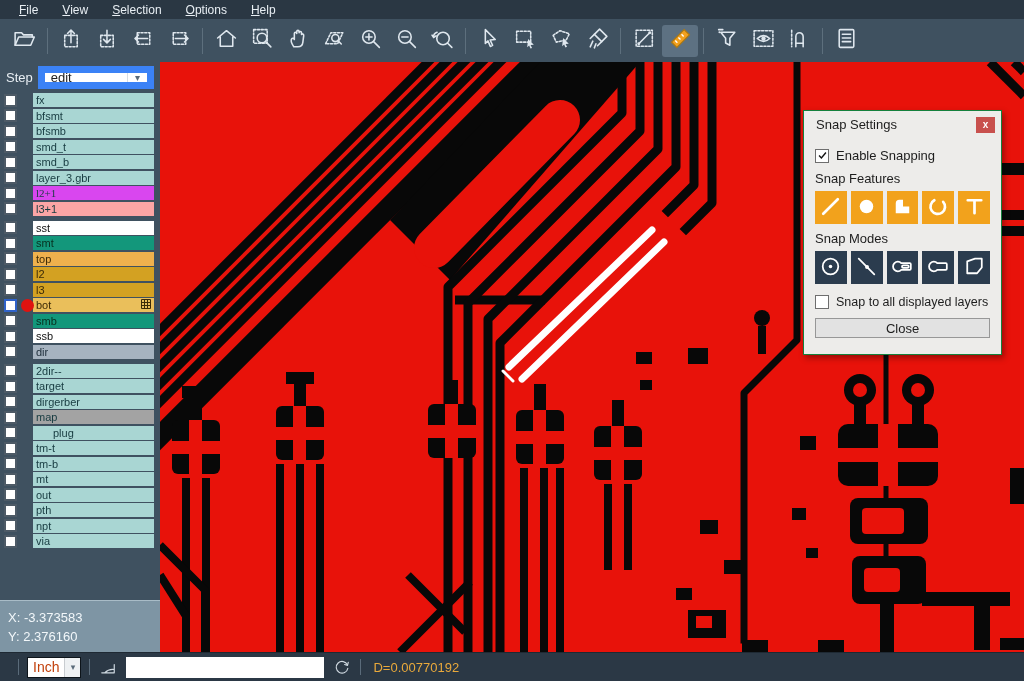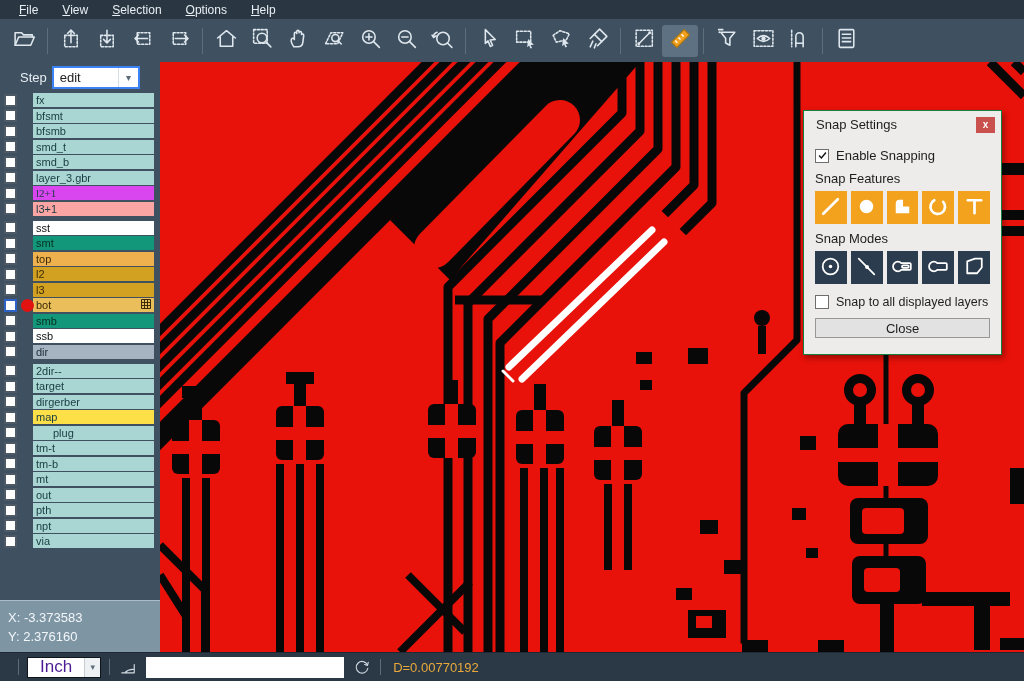--- a/index.html
+++ b/index.html
@@ -18,23 +18,23 @@
   .tb-btn { width:36px; height:32px; display:flex; align-items:center; justify-content:center;
             border-radius:3px; }
   .tb-btn svg { width:25px; height:25px; }
   .tb-btn .st { stroke:#dfe7ee; stroke-width:1.5; fill:none; stroke-linejoin:round; stroke-linecap:round; }
   .tb-btn .fl { fill:#dfe7ee; stroke:none; }
   .tb-btn.active { background:#5d7182; }
   .tb-sep { width:1px; height:26px; background:#5d6f7d; margin:0 5px; }
 
   
   .sidebar { position:absolute; left:0; top:62px; width:160px; height:590px; background:#3f5160; }
-  .step-row { height:31px; display:flex; align-items:center; padding:0 20px; gap:5px; }
+  .step-row { height:31px; display:flex; align-items:center; padding:0 6px; gap:5px; }
   .step-label { color:#e8eef3; font-size:13px; }
-  .step-combo { flex:1; height:23px; background:#ffffff; border:2px solid #3b82f6;
+  .step-combo { flex:1; height:23px; background:#ffffff; border:7px solid #3b82f6;
                 display:flex; align-items:center; padding-left:6px; font-size:13px; color:#222; }
   .step-combo .chev { margin-left:auto; width:20px; height:100%; display:flex; align-items:center;
                       justify-content:center; color:#5a6b7a; font-size:10px; border-left:1px solid #d7dde2; }
   .layer-group { margin-bottom:5px; }
   .layer-row { display:flex; align-items:center; height:14px; margin-bottom:1.5px; position:relative;border-radius:7px; }
   .lr-check { width:13px; height:13px; background:#fff; border:2px solid #4d5a66; margin-left:4px; flex:none; }
   .lr-check.active { border-color:#2f62c9; }
   .lr-dot { position:absolute; left:21px; width:13px; height:13px; border-radius:50%; background:#e01310; }
   .lr-label { margin-left:16px; width:121px; height:14px; font-size:11px; line-height:14px;
               padding:0 3px; display:flex; align-items:center; overflow:hidden; white-space:nowrap; }
@@ -67,21 +67,21 @@
   .snap-btn.mode { background:#2b3c4e; }
   .dlg-close-btn { width:100%; height:20px; margin-top:9px; background:#e2e2e2;
                    border:1px solid #979797; font-size:13px; color:#1d1d1d;
                    display:flex; align-items:center; justify-content:center; }
 
   
   .statusbar { position:absolute; left:0; top:652px; width:1024px; height:29px; background:#2b3845;
                display:flex; align-items:center; padding-left:10px; border-top:1px solid #1e2933; }
   .sb-sep { width:1px; height:16px; background:#5a6b7a; margin:0 8px; }
   .unit-combo { height:21px; background:#fff; display:flex; align-items:center; border:1px solid #0d141a; }
-  .unit-combo .uc-txt { font-size:17px; color:#4c1d95; padding:0 12px; }
+  .unit-combo .uc-txt { font-size:14px; color:#c2410c; padding:0 5px; }
   .unit-combo .uc-chev { width:16px; height:100%; border-left:1px solid #c8ccd0; background:#eef1f3;
                          display:flex; align-items:center; justify-content:center; color:#5a6b7a; font-size:9px; }
   .sb-icon svg { width:20px; height:20px; display:block; }
   .sb-icon .st { stroke:#cfd9e1; stroke-width:1.4; fill:none; stroke-linecap:round; stroke-linejoin:round; }
   .sb-input { width:198px; height:21px; border:none; background:#fff; margin:0 8px; padding:0 5px;
               font-size:12px; color:#222; }
   .d-value { font-size:13px; color:#e9a93b; margin-left:4px; }
 </style>
 </head>
 <body>
@@ -333,21 +333,21 @@
         <div class="layer-row">
           <span class="lr-check"></span>
           <div class="lr-label" style="background: rgb(169, 214, 211); color: rgb(23, 59, 64);">target</div>
         </div>
         <div class="layer-row">
           <span class="lr-check"></span>
           <div class="lr-label" style="background: rgb(169, 214, 211); color: rgb(23, 59, 64);">dirgerber</div>
         </div>
         <div class="layer-row">
           <span class="lr-check"></span>
-          <div class="lr-label" style="background: #fde047; color: rgb(23, 59, 64);">map</div>
+          <div class="lr-label" style="background: #a3a3a3; color: rgb(23, 59, 64);">map</div>
         </div>
         <div class="layer-row">
           <span class="lr-check"></span>
           <div class="lr-label" style="background: rgb(169, 214, 211); color: rgb(23, 59, 64); padding-left: 20px;">plug</div>
         </div>
         <div class="layer-row">
           <span class="lr-check"></span>
           <div class="lr-label" style="background: rgb(169, 214, 211); color: rgb(23, 59, 64);">tm-t</div>
         </div>
         <div class="layer-row">

